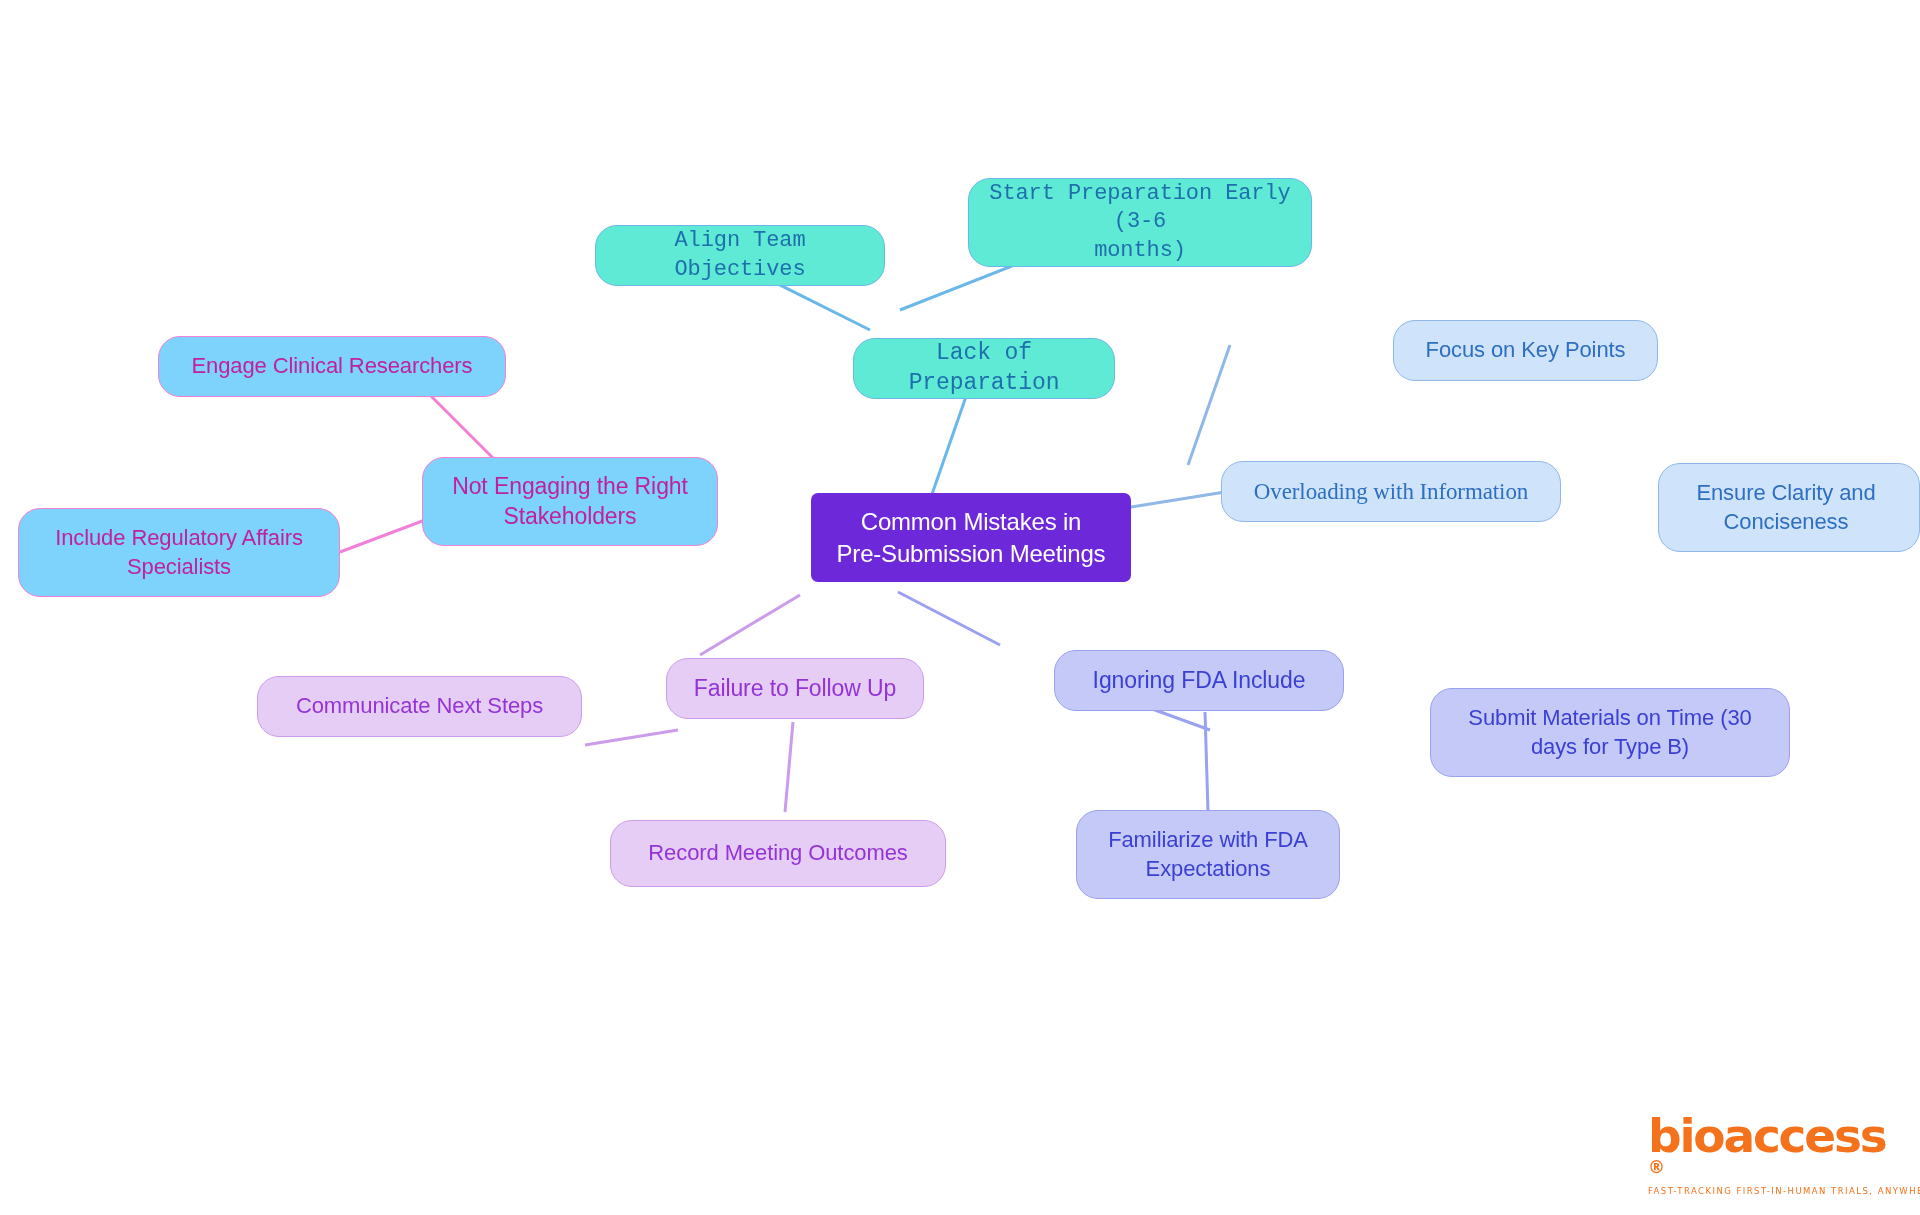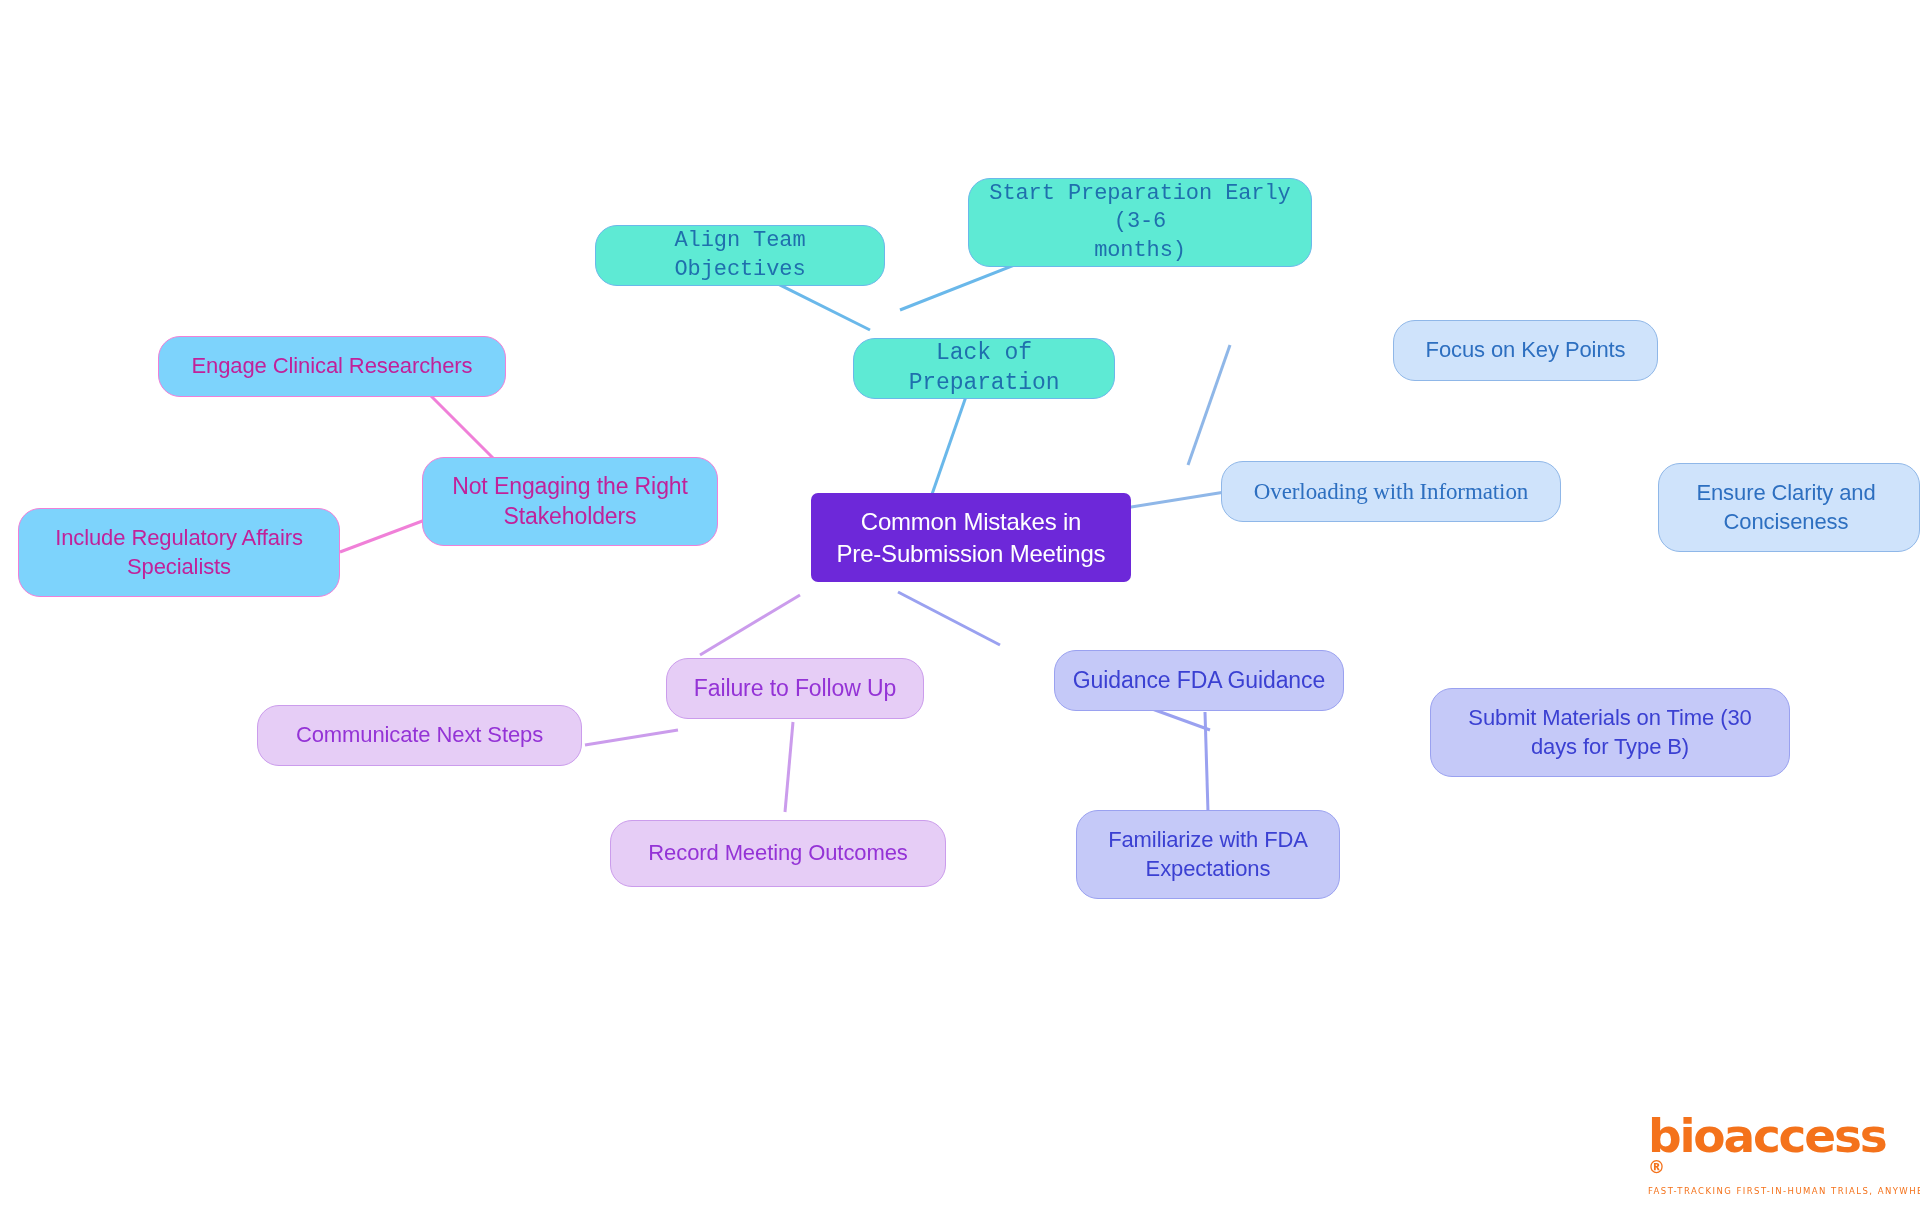--- a/index.html
+++ b/index.html
@@ -136,31 +136,31 @@
   <div class="node leaf sky-strong" style="left:968px; top:178px; width:344px; height:89px;">Start Preparation Early (3-6
 months)</div>
 
   <div class="node branch sky-soft" style="left:1221px; top:461px; width:340px; height:61px;font-family:Liberation Serif, serif;">Overloading with Information</div>
 
   <div class="node leaf sky-soft" style="left:1393px; top:320px; width:265px; height:61px;">Focus on Key Points</div>
 
   <div class="node leaf sky-soft" style="left:1658px; top:463px; width:262px; height:89px;padding-left:8px;">Ensure Clarity and
 Conciseness</div>
 
-  <div class="node branch periwinkle" style="left:1054px; top:650px; width:290px; height:61px;">Guidance FDA Guidance</div>
+  <div class="node branch periwinkle" style="left:1054px; top:650px; width:290px; height:61px;">Ignoring FDA Include</div>
 
   <div class="node leaf periwinkle" style="left:1430px; top:688px; width:360px; height:89px;">Submit Materials on Time (30
 days for Type B)</div>
 
   <div class="node leaf periwinkle" style="left:1076px; top:810px; width:264px; height:89px;">Familiarize with FDA
 Expectations</div>
 
   <div class="node branch violet" style="left:666px; top:658px; width:258px; height:61px;">Failure to Follow Up</div>
 
-  <div class="node leaf violet" style="left:257px; top:705px; width:325px; height:61px;">Communicate Next Steps</div>
+  <div class="node leaf violet" style="left:257px; top:676px; width:325px; height:61px;">Communicate Next Steps</div>
 
   <div class="node leaf violet" style="left:610px; top:820px; width:336px; height:67px;">Record Meeting Outcomes</div>
 
   <div class="node branch pink" style="left:422px; top:457px; width:296px; height:89px;">Not Engaging the Right
 Stakeholders</div>
 
   <div class="node leaf pink" style="left:158px; top:336px; width:348px; height:61px;">Engage Clinical Researchers</div>
 
   <div class="node leaf pink" style="left:18px; top:508px; width:322px; height:89px;">Include Regulatory Affairs
 Specialists</div>

